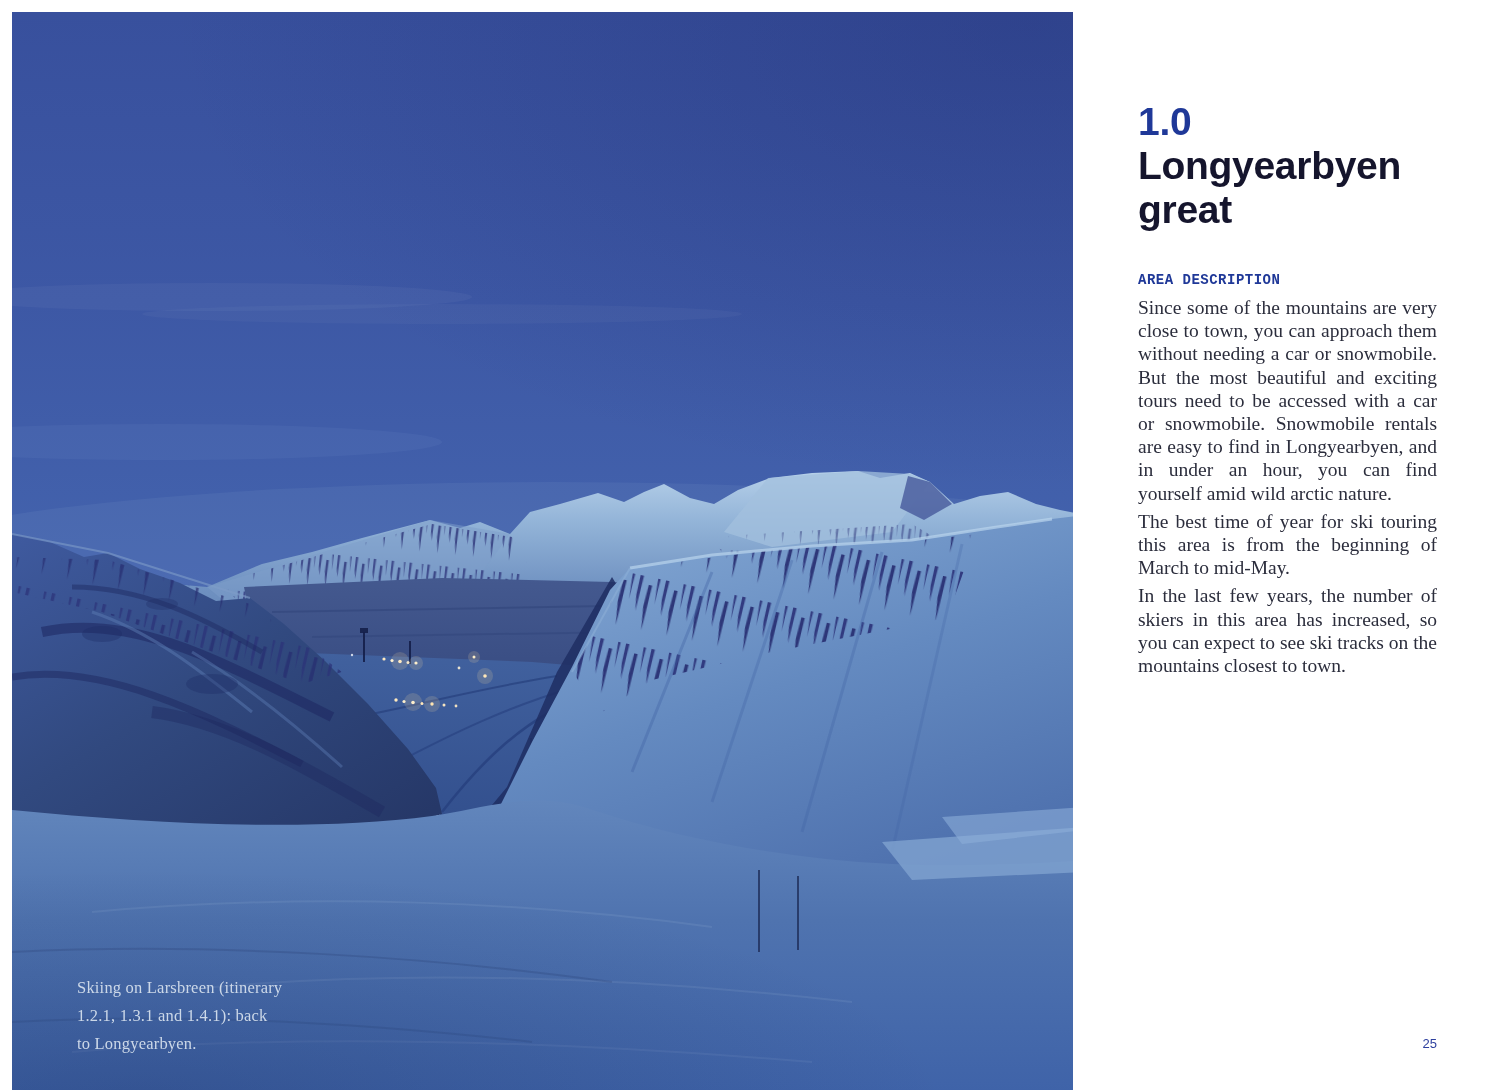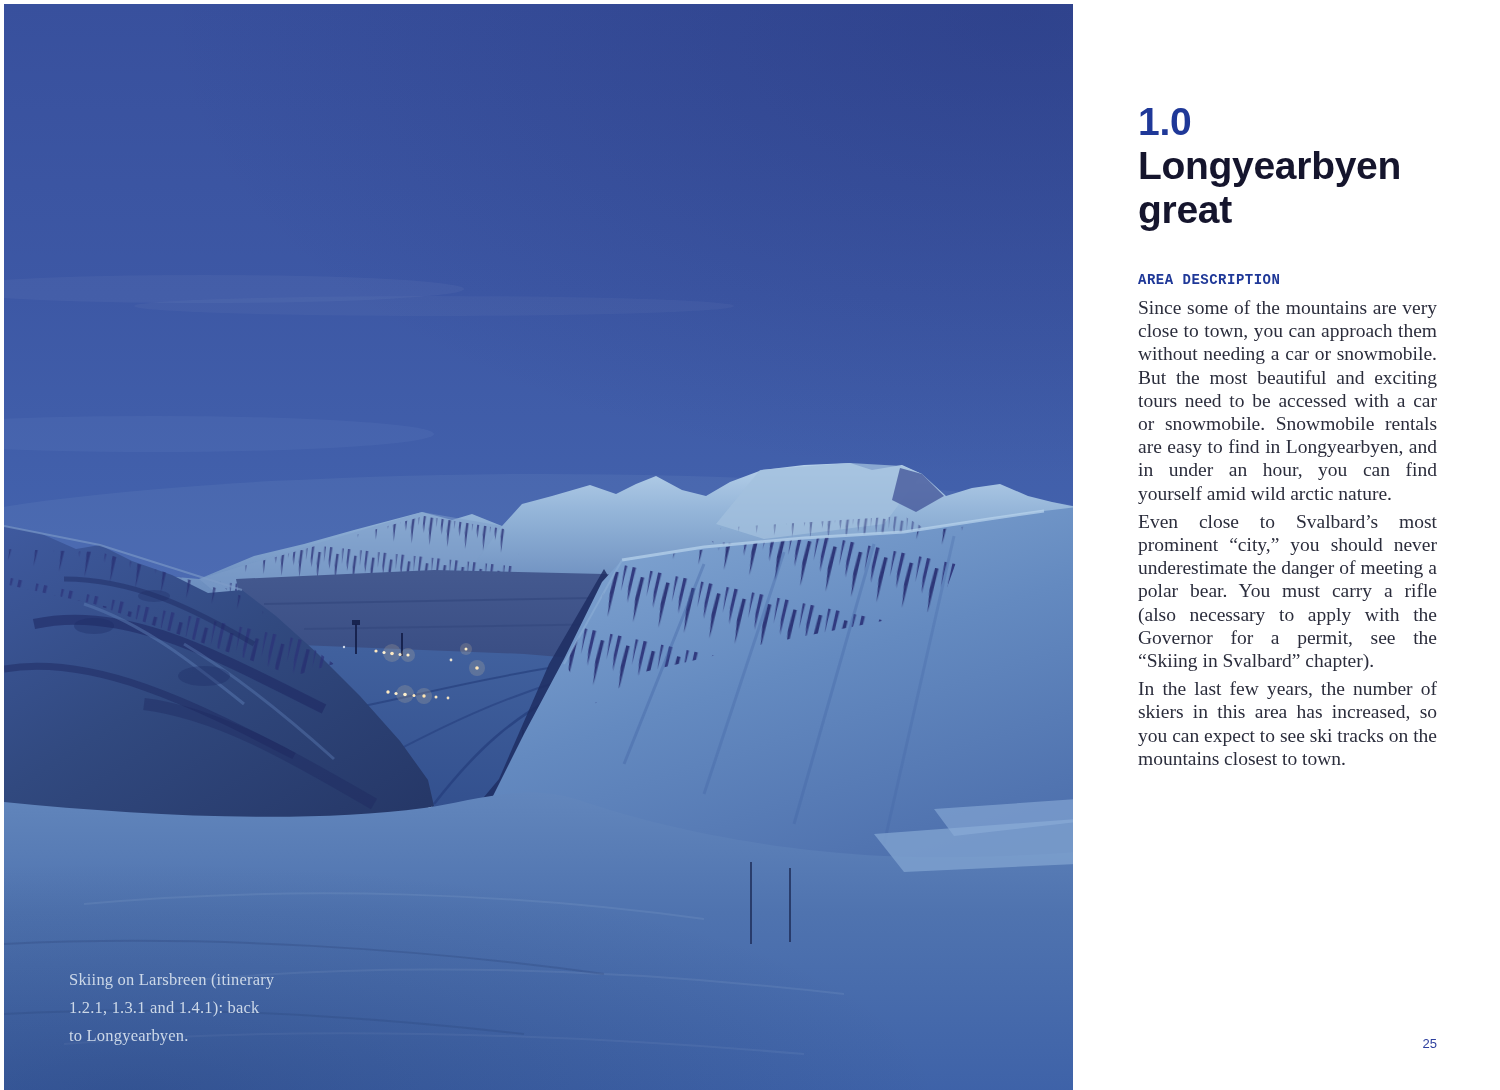--- a/index.html
+++ b/index.html
@@ -1,19 +1,19 @@
 <!DOCTYPE html>
 <html lang="en"><head>
 <meta charset="utf-8">
 <style>
   html,body{margin:0;padding:0;background:#ffffff;}
   .page{position:relative;width:1500px;height:1090px;background:#ffffff;overflow:hidden;
         font-family:"Liberation Sans",sans-serif;}
   
-  .photo{position:absolute;left:0;top:0;width:1073px;height:847px;margin:4px;border-radius:28px;}
+  .photo{position:absolute;left:0;top:0;width:1073px;height:847px;margin:12px;border-radius:28px;}
   .photo svg{display:block;width:1073px;height:1090px;}
   .photo-caption{position:absolute;left:65px;top:962px;width:206px;
         font-family:"Liberation Serif",serif;font-size:16.5px;line-height:28px;
         color:#ccd8e8;letter-spacing:.2px;}
   
   .text-col{position:absolute;left:1073px;top:0;width:427px;height:1090px;background:#ffffff;
         box-sizing:border-box;padding:100px 63px 0 65px;}
   .chapter-head{margin:0;font-size:39px;font-weight:bold;line-height:44px;letter-spacing:-0.3px;}
   .chapter-num{display:block;color:#1f3898;}
   .chapter-title{display:block;color:#15152d;}
@@ -204,20 +204,20 @@
   <aside class="text-col">
     <h1 class="chapter-head">
       <span class="chapter-num">1.0</span>
       <span class="chapter-title">Longyearbyen great</span>
     </h1>
 
     <h2 class="section-label">AREA DESCRIPTION</h2>
 
     <div class="body-text">
       <p>Since some of the mountains are very close to town, you can approach them without needing a car or snowmobile. But the most beautiful and exciting tours need to be accessed with a car or snowmobile. Snowmobile rentals are easy to find in Longyearbyen, and in under an hour, you can find yourself amid wild arctic nature.</p>
-      <p>Even close to Svalbard’s most prominent “city,” you should never underestimate the danger of meeting a polar bear. You must carry a rifle (also necessary to apply with the Governor for a permit, see the “Skiing in Svalbard” chapter).</p>
+      <p>The best time of year for ski touring this area is from the beginning of March to mid-May.</p>
       <p>In the last few years, the number of skiers in this area has increased, so you can expect to see ski tracks on the mountains closest to town.</p>
     </div>
 
     <div class="page-number">25</div>
   </aside>
 
 </div>
 
 </body></html>

